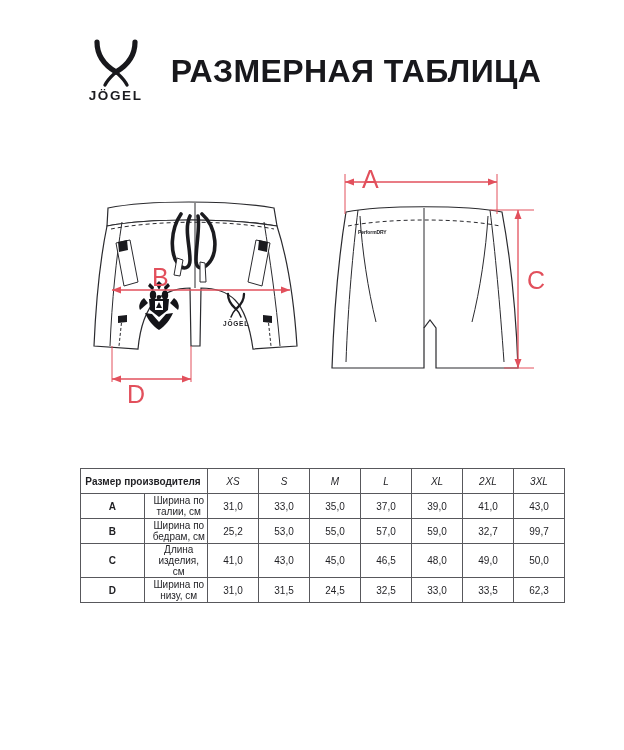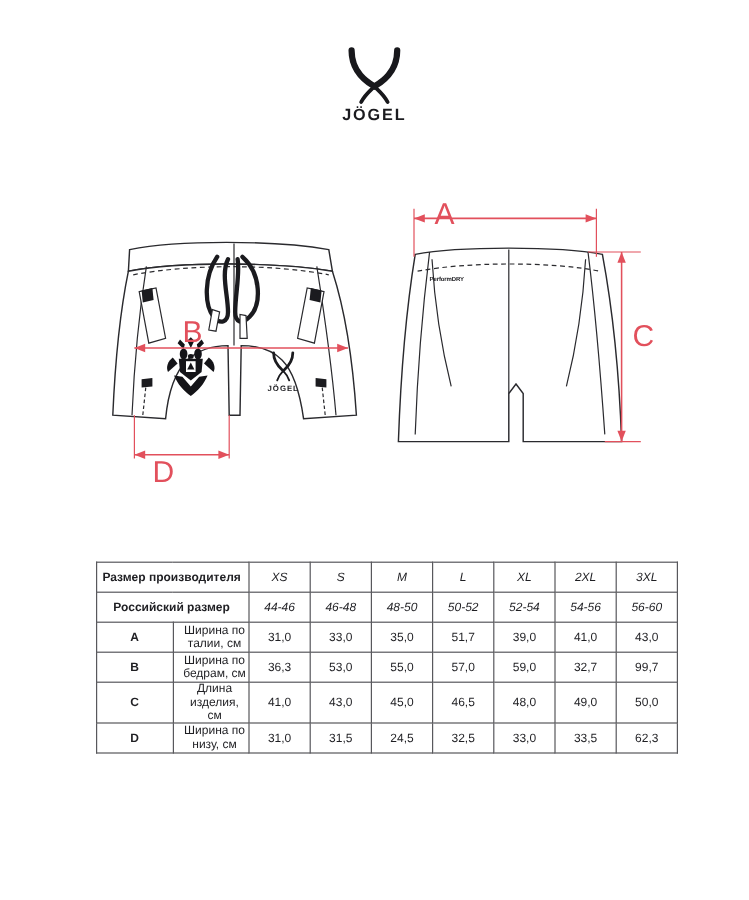--- a/index.html
+++ b/index.html
@@ -133,20 +133,21 @@
 <div class="header">
 
   <div class="brand-logo">
     <svg class="brand-mark" viewBox="0 0 50 48">
       <path d="M6 3 C6 22, 20 30, 25 33 C30 30, 44 22, 44 3" fill="none" stroke="#18181c" stroke-width="5.2" stroke-linecap="round"></path>
       <path d="M14 46 C17 40, 22 36, 25 33 C28 36, 33 40, 36 46" fill="none" stroke="#18181c" stroke-width="3.2" stroke-linecap="round"></path>
     </svg>
     <div class="brand-word">JÖGEL</div>
   </div>
 
+  <div class="page-title">РАЗМЕРНАЯ ТАБЛИЦА</div>
 </div>
 
 <div class="illustrations">
 
   <svg class="figure figure-front" width="240" height="250" viewBox="0 0 240 250">
 
     <path d="M30 58 C70 50, 150 50, 196 58 L199 76 C150 68, 72 68, 29 76 Z" fill="#ffffff" stroke="#2a2a2e" stroke-width="1.2"></path>
 
     <path d="M29 76 C22 110, 18 150, 16 196
              L60 199 C62 178, 68 160, 78 150
@@ -273,47 +274,37 @@
         <td class="col-code col-desc hdr-label" colspan="2">Размер производителя</td>
         <td class="col-size hdr-size">XS</td>
         <td class="col-size hdr-size">S</td>
         <td class="col-size hdr-size">M</td>
         <td class="col-size hdr-size">L</td>
         <td class="col-size hdr-size">XL</td>
         <td class="col-size hdr-size">2XL</td>
         <td class="col-size hdr-size">3XL</td>
       </tr>
 
-      <tr>
-        <td class="col-code col-desc hdr-label" colspan="2">Российский размер</td>
-        <td class="col-size hdr-size">44-46</td>
-        <td class="col-size hdr-size">46-48</td>
-        <td class="col-size hdr-size">48-50</td>
-        <td class="col-size hdr-size">50-52</td>
-        <td class="col-size hdr-size">52-54</td>
-        <td class="col-size hdr-size">54-56</td>
-        <td class="col-size hdr-size">56-60</td>
-      </tr>
 
       <tr>
         <td class="col-code">A</td>
         <td class="col-desc">Ширина по талии, см</td>
         <td class="col-size">31,0</td>
         <td class="col-size">33,0</td>
         <td class="col-size">35,0</td>
-        <td class="col-size">51,7</td>
+        <td class="col-size">37,0</td>
         <td class="col-size">39,0</td>
         <td class="col-size">41,0</td>
         <td class="col-size">43,0</td>
       </tr>
 
       <tr>
         <td class="col-code">B</td>
         <td class="col-desc">Ширина по бедрам, см</td>
-        <td class="col-size">36,3</td>
+        <td class="col-size">25,2</td>
         <td class="col-size">53,0</td>
         <td class="col-size">55,0</td>
         <td class="col-size">57,0</td>
         <td class="col-size">59,0</td>
         <td class="col-size">32,7</td>
         <td class="col-size">99,7</td>
       </tr>
 
       <tr>
         <td class="col-code">C</td>

